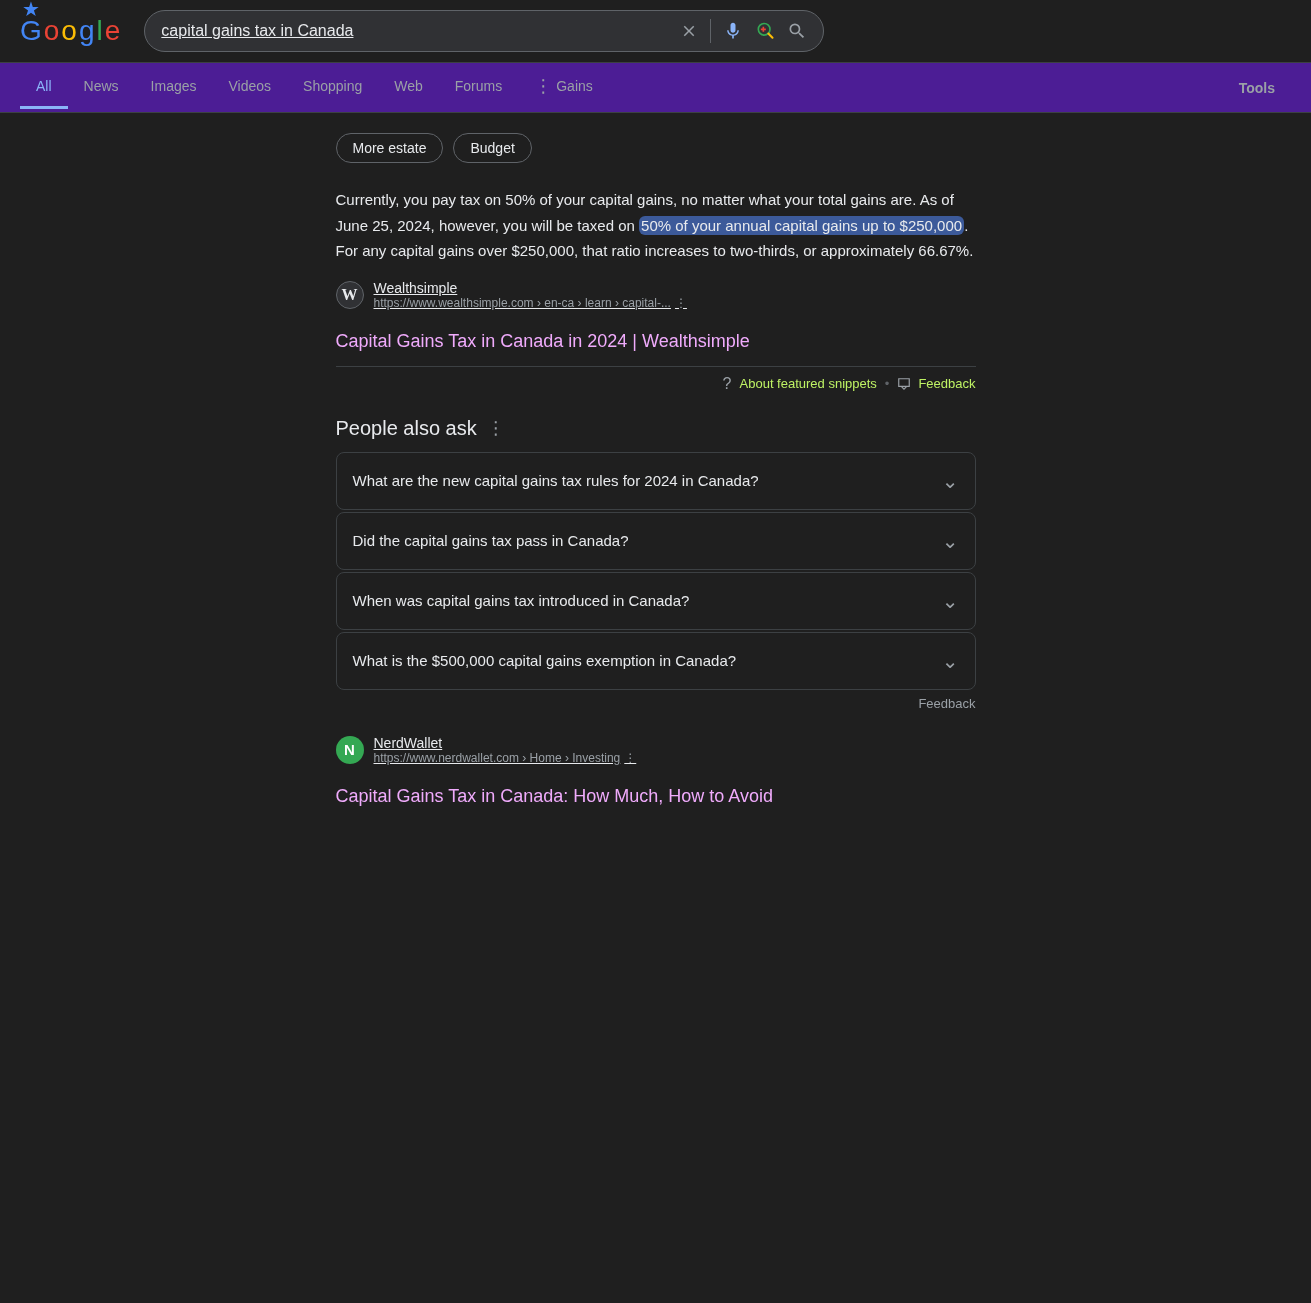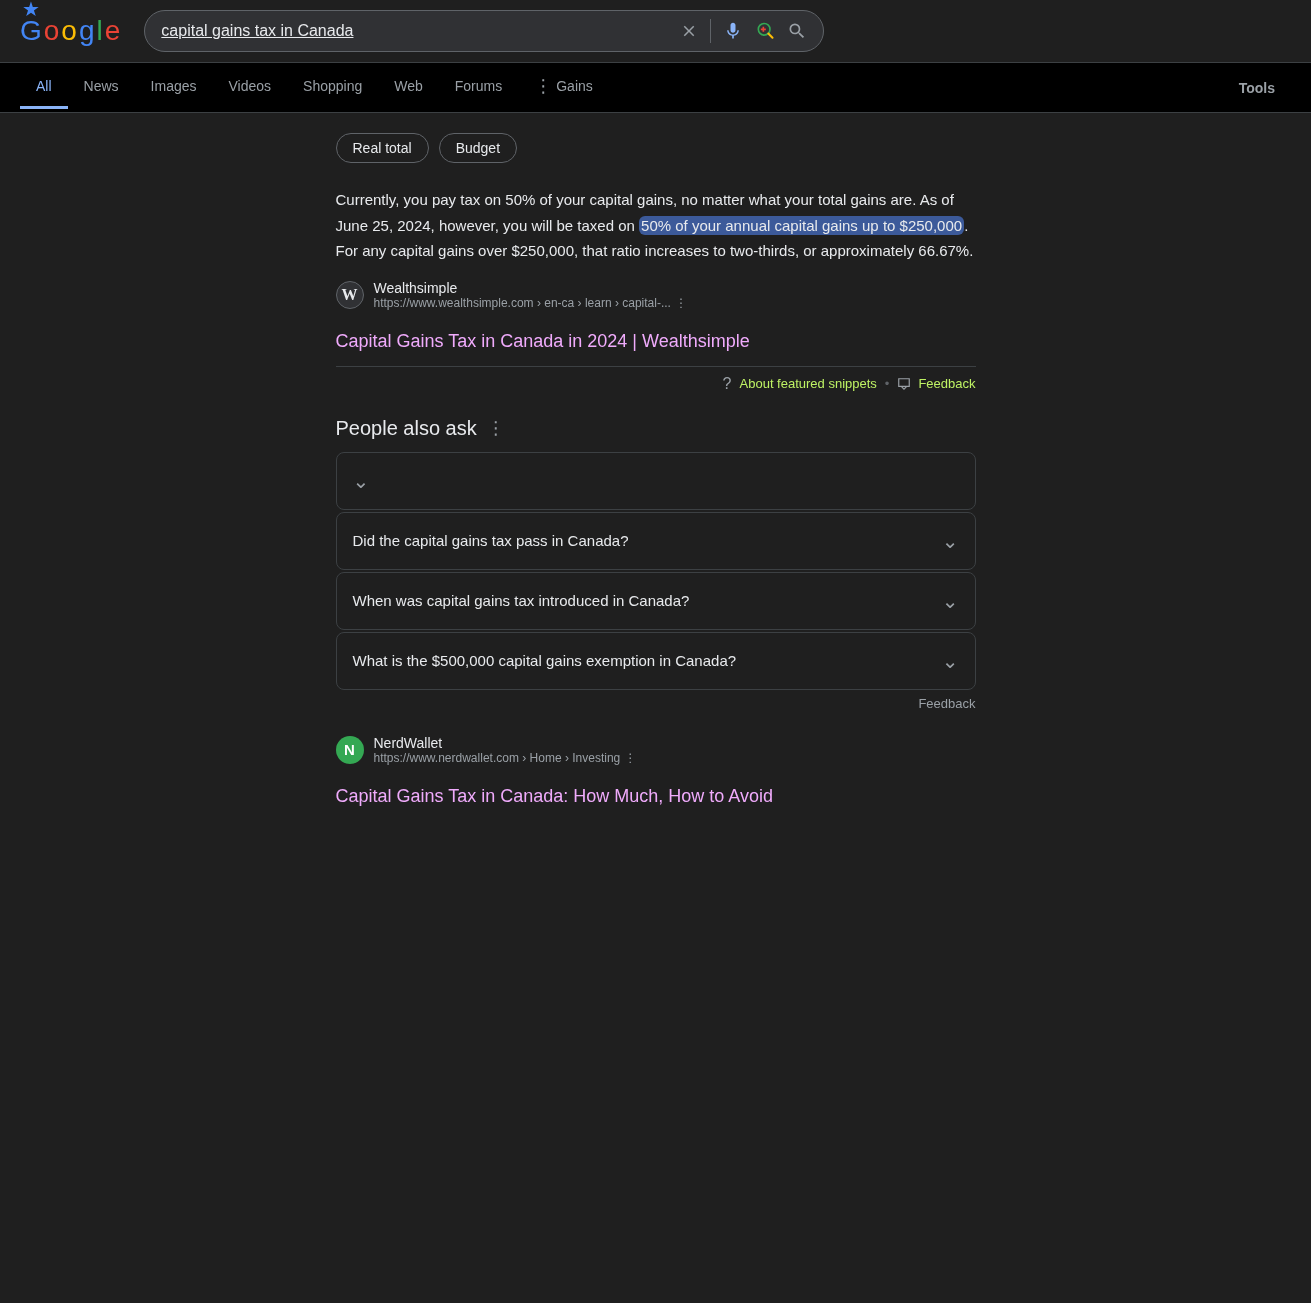--- a/index.html
+++ b/index.html
@@ -85,21 +85,21 @@
       width: 1px;
       height: 24px;
       background: #5f6368;
     }
 
     
     .nav-tabs {
       display: flex;
       align-items: center;
       padding: 0 20px;
-      background: #000000;
+      background: #4c1d95;
       border-bottom: 1px solid #3c4043;
       gap: 0;
     }
     .nav-tab {
       padding: 12px 16px;
       color: #9aa0a6;
       cursor: pointer;
       font-size: 14px;
       display: flex;
       align-items: center;
@@ -177,20 +177,21 @@
       align-items: center;
       justify-content: center;
       font-size: 14px;
       font-weight: bold;
       color: #e8eaed;
       border: 1px solid #5f6368;
       flex-shrink: 0;
     }
     .source-info {
       flex: 1;
+      text-decoration: underline;
     }
     .source-name {
       font-size: 14px;
       color: #e8eaed;
     }
     .source-url {
       font-size: 12px;
       color: #9aa0a6;
       display: flex;
       align-items: flex-end;
@@ -388,21 +389,21 @@
   </div>
   <div class="nav-tools">
     <span>Tools</span>
   </div>
 </div>
 
 <div class="main-content">
 
   <div class="filter-chips">
     <button class="chip">
-      <span>Real total</span>
+      <span>More estate</span>
     </button>
     <button class="chip">
       <span>Budget</span>
     </button>
   </div>
 
   <div class="featured-snippet">
     <p class="snippet-text">
       <span>Currently, you pay tax on 50% of your capital gains, no matter what your total gains are. As of June 25, 2024, however, you will be taxed on </span><span class="snippet-highlight">50% of your annual capital gains up to $250,000</span><span>. For any capital gains over $250,000, that ratio increases to two-thirds, or approximately 66.67%.</span>
     </p>
@@ -438,20 +439,21 @@
     </div>
   </div>
 
   <div class="paa-section">
     <div class="paa-header">
       <span class="paa-title">People also ask</span>
       <span class="paa-more-icon">⋮</span>
     </div>
 
     <div class="paa-item">
+      <span class="paa-question">What are the new capital gains tax rules for 2024 in Canada?</span>
       <span class="chevron-icon">⌄</span>
     </div>
     <div class="paa-item">
       <span class="paa-question">Did the capital gains tax pass in Canada?</span>
       <span class="chevron-icon">⌄</span>
     </div>
     <div class="paa-item">
       <span class="paa-question">When was capital gains tax introduced in Canada?</span>
       <span class="chevron-icon">⌄</span>
     </div>

